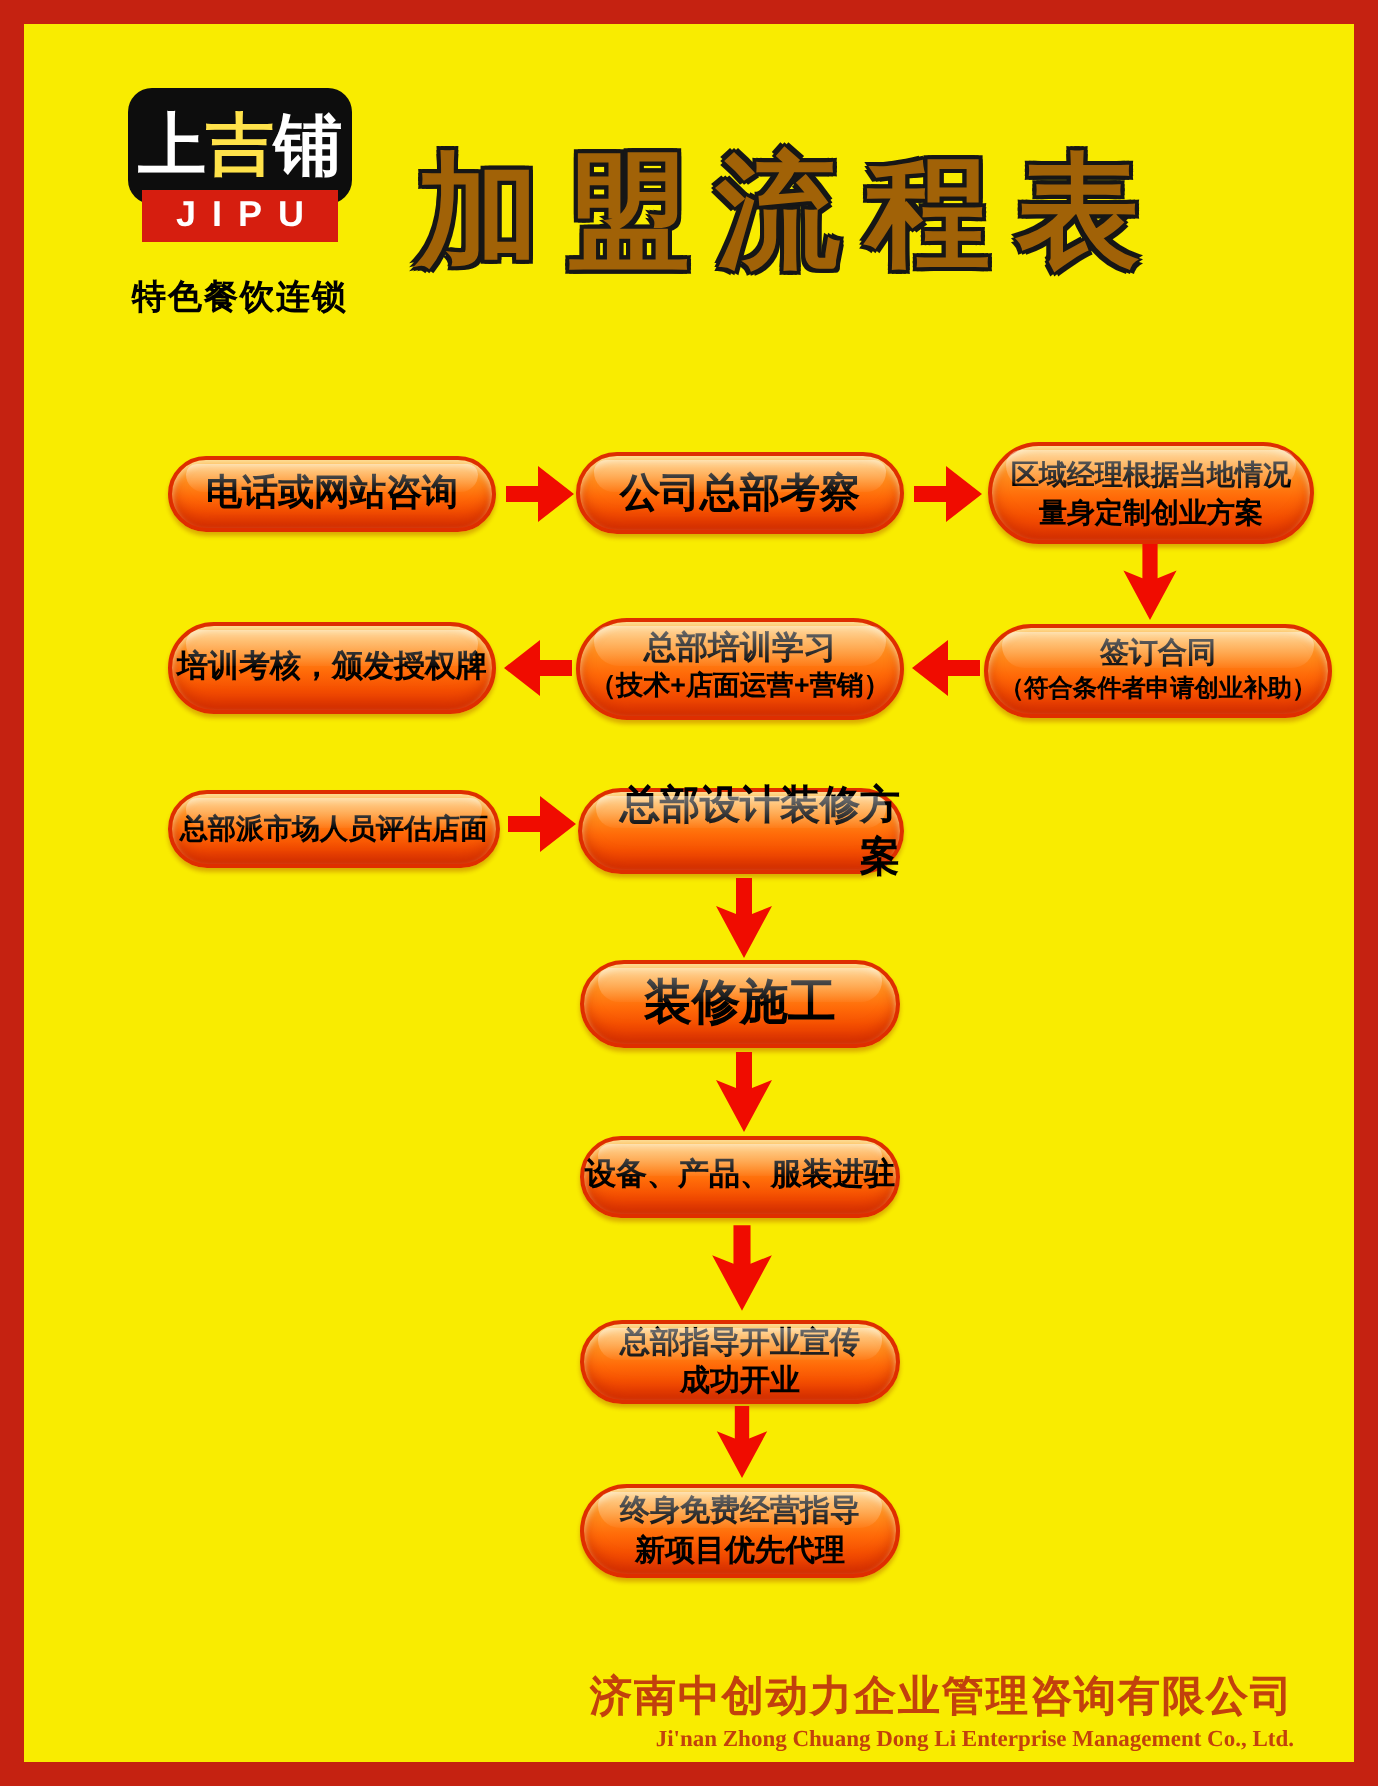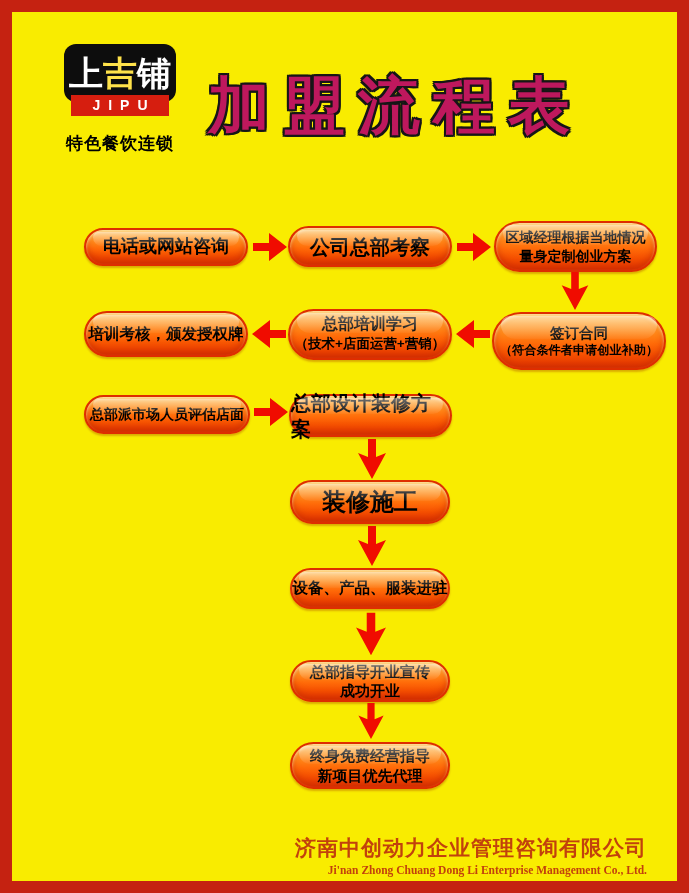--- a/index.html
+++ b/index.html
@@ -18,68 +18,68 @@
   .logo-box{
     background:#0d0d0d;border-radius:12px;height:58px;
     display:flex;align-items:center;justify-content:center;
     font-size:34px;font-weight:bold;color:#ffffff;line-height:1;
     position:relative;z-index:1;
   }
   .logo-box .c2{color:#ffe24a;}
   .logo-band{
     position:relative;z-index:2;
     background:#d61e0f;width:90px;margin:-7px auto 16px;
-    color:#fff;font-weight:bold;font-size:14px;
+    color:#fff;font-weight:bold;font-size:18px;
     letter-spacing:8px;padding:2px 0 3px 8px;
     white-space:nowrap;
   }
   .logo-tagline{
     margin-top:12px;font-size:17px;font-weight:bold;color:#000;
     letter-spacing:1px;white-space:nowrap;
   }
   .title{
     position:absolute;left:196px;top:52px;margin:0;
     font-family:"Liberation Serif","DejaVu Serif",serif;
     font-size:62px;font-weight:bold;letter-spacing:13px;
-    color:#be185d;white-space:nowrap;
+    color:#a16207;white-space:nowrap;
     text-shadow:
       -2px -2px 0 #161616, 2px -2px 0 #161616,
       -2px  2px 0 #161616, 2px  2px 0 #161616,
       -2px  0   0 #161616, 2px  0   0 #161616,
        0   -2px 0 #161616, 0    2px 0 #161616;
   }
 
   
   .pill{
     position:absolute;
     border-radius:30px;
     border:2px solid #de2e00;
     background:linear-gradient(180deg,
       #ffc35c 0%, #ffa02e 18%, #ff8316 38%,
       #ff6a08 55%, #f44d00 78%, #e83800 100%);
     box-shadow:
       inset 0 2px 3px rgba(255,244,190,.65),
       inset 0 -4px 7px rgba(185,35,0,.55),
       0 2px 2px rgba(150,30,0,.30);
     display:flex;flex-direction:column;align-items:center;justify-content:center;
-    color:#000;font-weight:bold;text-align:left;line-height:1.3;
+    color:#000;font-weight:bold;text-align:right;line-height:1.3;
     box-sizing:border-box;
   }
   .pill::before{
     content:"";position:absolute;left:7px;right:7px;top:2px;height:42%;
     border-radius:24px 24px 40px 40px;
     background:linear-gradient(180deg,rgba(255,255,255,.45),rgba(255,255,255,.04));
     pointer-events:none;
   }
   .pill .small{font-size:.84em;}
 
   .p-consult {left:72px; top:216px;width:164px;height:38px;font-size:18px;}
   .p-hq      {left:276px;top:214px;width:164px;height:41px;font-size:20px;}
   .p-region  {left:482px;top:209px;width:163px;height:51px;font-size:14px;}
-  .p-sign    {left:480px;top:300px;width:174px;height:58px;font-size:14.5px;}
+  .p-sign    {left:480px;top:300px;width:174px;height:47px;font-size:14.5px;}
   .p-training{left:276px;top:297px;width:164px;height:51px;font-size:16px;font-family:Liberation Mono, monospace;}
   .p-assess  {left:72px; top:299px;width:164px;height:46px;font-size:15.5px;}
   .p-eval    {left:72px; top:383px;width:166px;height:39px;font-size:14px;}
   .p-design  {left:277px;top:382px;width:163px;height:43px;font-size:20px;}
   .p-constr  {left:278px;top:468px;width:160px;height:44px;font-size:24px;}
   .p-equip   {left:278px;top:556px;width:160px;height:41px;font-size:15.5px;}
   .p-open    {left:278px;top:648px;width:160px;height:42px;font-size:15px;}
   .p-after   {left:278px;top:730px;width:160px;height:47px;font-size:15px;}
 
   

